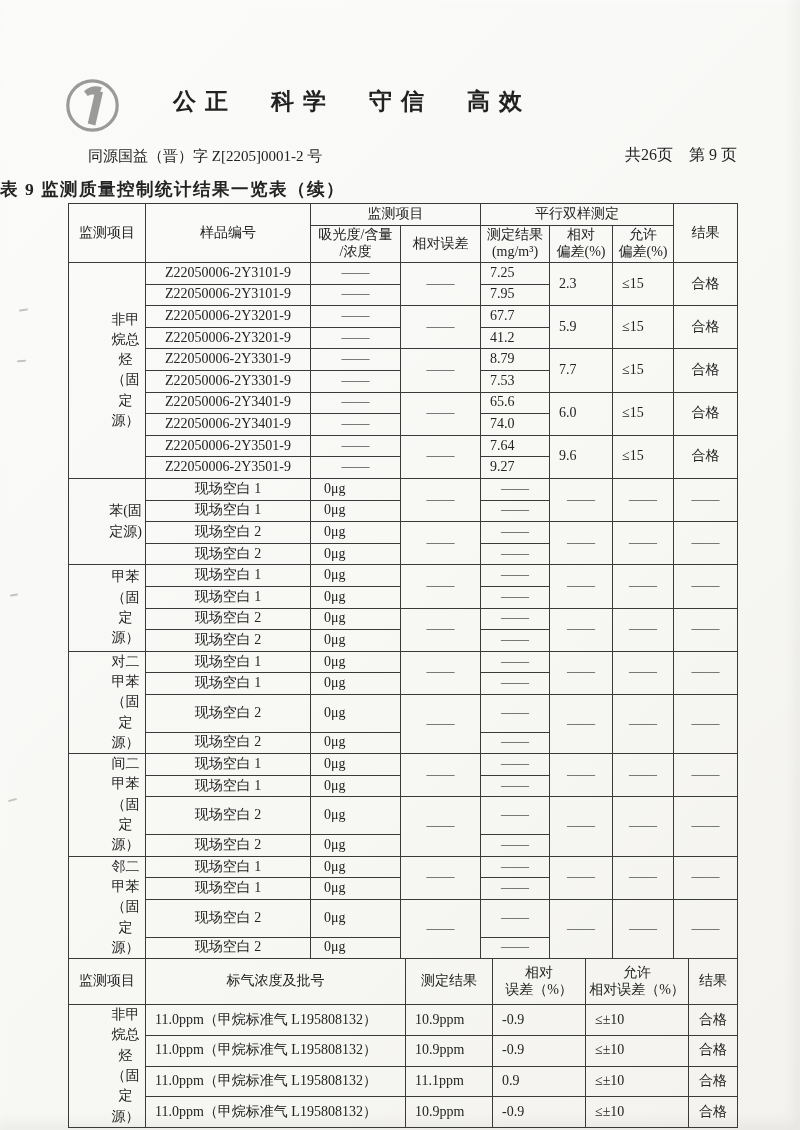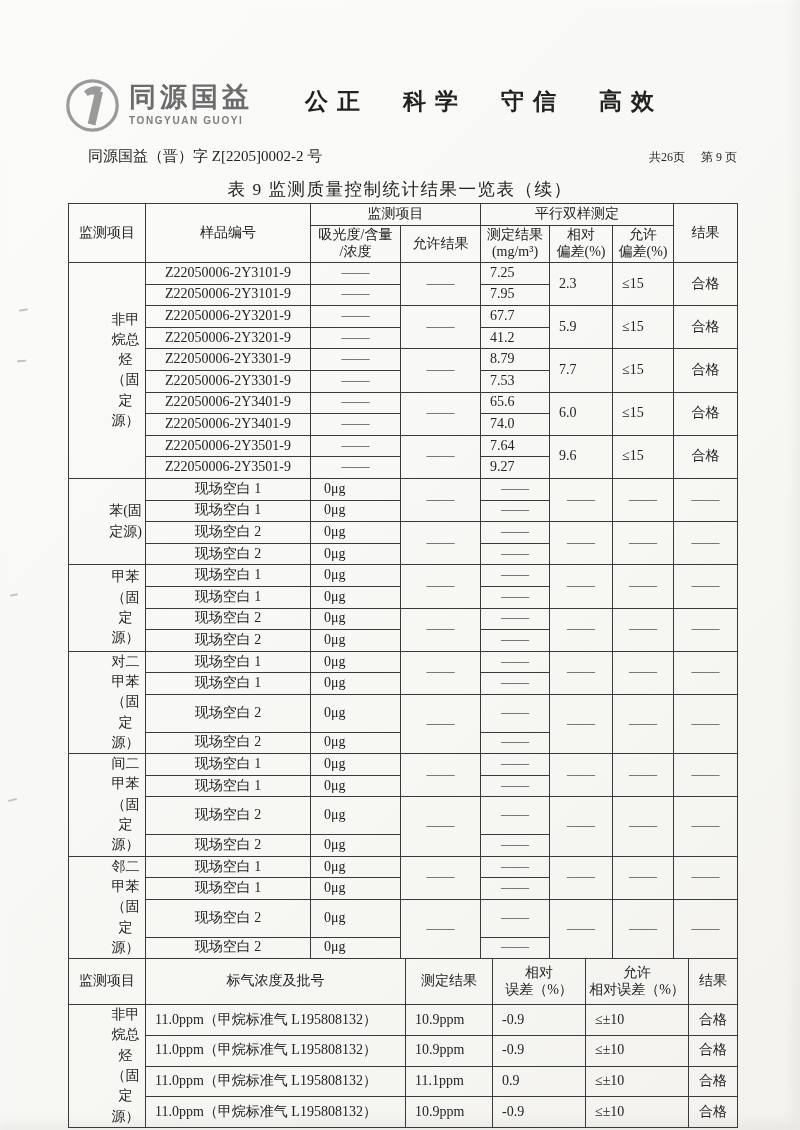--- a/index.html
+++ b/index.html
@@ -18,24 +18,24 @@
   .logo{display:flex;align-items:center;}
   .logo-mark{flex:0 0 auto;}
   .logo-text{margin-left:8px;}
   .logo-cn{font-size:27px;font-weight:bold;color:#6b6b6b;letter-spacing:4px;line-height:1;font-family:"Liberation Sans","DejaVu Sans",sans-serif;}
   .logo-en{font-size:10px;font-weight:bold;color:#7c7c7c;letter-spacing:1.6px;margin-top:4px;font-family:"Liberation Sans","DejaVu Sans",sans-serif;}
   .slogan{display:flex;gap:34px;margin-left:52px;margin-top:-8px;}
   .slogan span{font-size:23px;font-weight:bold;letter-spacing:9px;color:#222;}
   
   .doc-line{display:flex;justify-content:space-between;align-items:flex-end;margin:10px 63px 0 88px;height:22px;}
   .doc-number{font-size:15px;}
-  .page-info{font-size:12px;font-family:Liberation Serif, serif;}
+  .page-info{font-size:16px;font-family:Liberation Serif, serif;}
   .page-info span{margin-left:16px;}
   
-  .doc-title{text-align:center;font-size:17.5px;letter-spacing:1.5px;margin-top:9px;height:28px;line-height:28px;}
+  .doc-title{text-align:left;font-size:17.5px;letter-spacing:1.5px;margin-top:9px;height:28px;line-height:28px;font-weight:bold;}
   
   table{border-collapse:collapse;table-layout:fixed;margin-left:68px;width:669px;}
   #t2{margin-top:-1px;}
   th,td{
     border:1px solid #3a3a3a;
     font-size:14px;font-weight:normal;
     text-align:center;vertical-align:middle;
     white-space:pre-line;line-height:1.2;
     padding:0;overflow:hidden;
   }
@@ -65,35 +65,31 @@
   <div class="speck sp3"></div>
   <div class="speck sp4"></div>
 
   <div class="letterhead">
     <div class="logo">
       <svg class="logo-mark" width="57" height="57" viewBox="0 0 60 60">
         <circle cx="30" cy="30" r="26" fill="none" stroke="#9a9a9a" stroke-width="3.4"></circle>
         <path d="M21 15 Q30 7 40 11 L36 20 Q30 17 25 20 Z" fill="#9a9a9a"></path>
         <path d="M33 14 L41 16 L33 51 L25 49 Z" fill="#9a9a9a"></path>
       </svg>
-      <div class="logo-text">
-        <div class="logo-cn">同源国益</div>
-        <div class="logo-en">TONGYUAN GUOYI</div>
-      </div>
     </div>
     <div class="slogan">
       <span>公正</span>
       <span>科学</span>
       <span>守信</span>
       <span>高效</span>
     </div>
   </div>
 
   <div class="doc-line">
-    <div class="doc-number">同源国益（晋）字 Z[2205]0002-2 号</div>
+    <div class="doc-number">同源国益（晋）字 Z[2205]0001-2 号</div>
     <div class="page-info"><span>共26页</span><span>第 9 页</span></div>
   </div>
 
   <div class="doc-title">表 9  监测质量控制统计结果一览表（续）</div>
 
   <table id="t1">
     <colgroup>
       <col style="width:77px">
         <col style="width:165px">
         <col style="width:90px">
@@ -107,21 +103,21 @@
       <tr class="group-row">
         <th rowspan="2">监测项目</th>
         <th rowspan="2">样品编号</th>
         <th colspan="2">监测项目</th>
         <th colspan="3">平行双样测定</th>
         <th rowspan="2">结果</th>
       </tr>
       <tr class="sub-row">
         <th>吸光度/含量
 /浓度</th>
-        <th>允许结果</th>
+        <th>相对误差</th>
         <th>测定结果
 (mg/m³)</th>
         <th>相对
 偏差(%)</th>
         <th>允许
 偏差(%)</th>
       </tr>
     </thead>
     <tbody>
         <tr>

